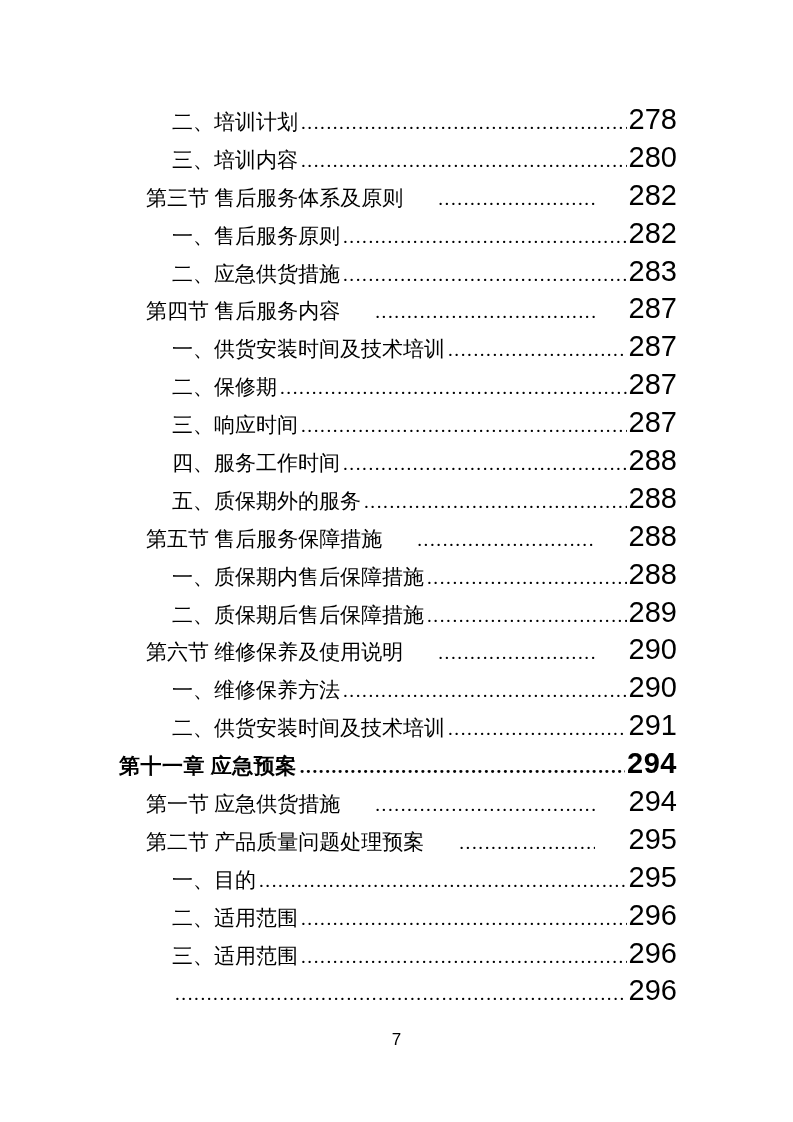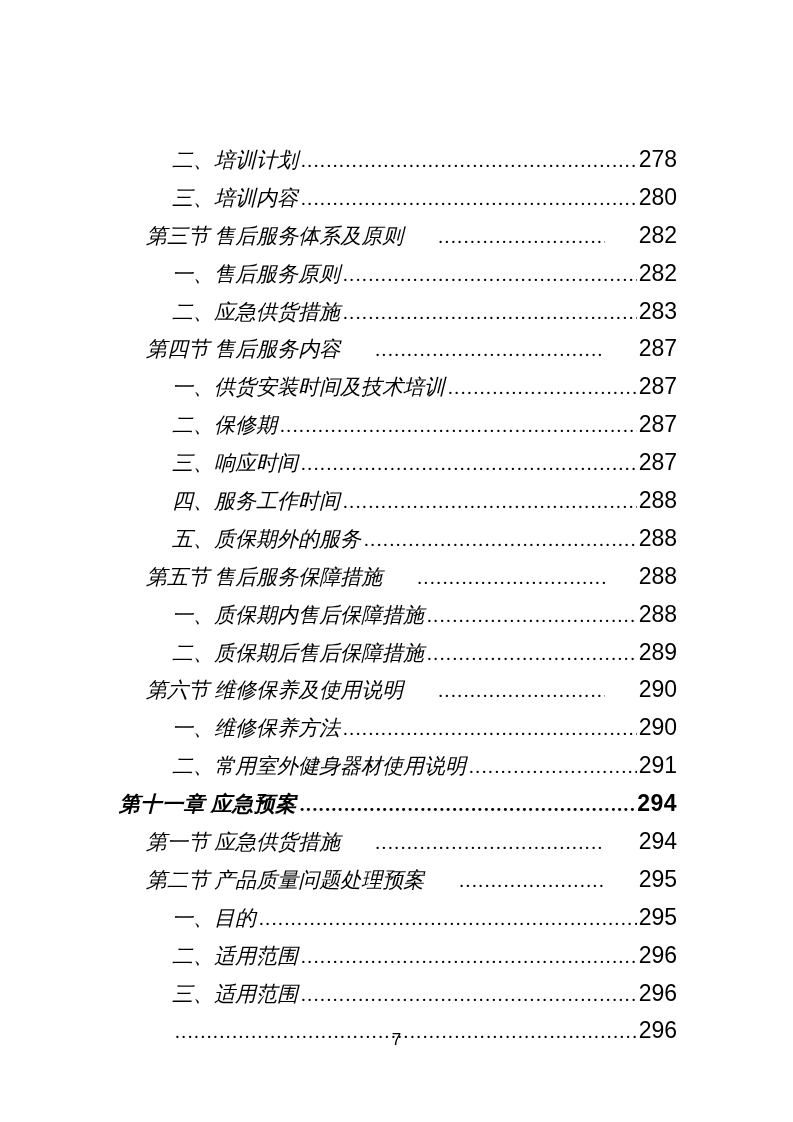--- a/index.html
+++ b/index.html
@@ -32,42 +32,40 @@
   }
   .toc-row.lvl1 {
     font-weight: 700;
     letter-spacing: 0.5px;
   }
   .toc-row.lvl2 { padding-left: 27px; gap: 32px; }
   .toc-row.lvl3 { padding-left: 53px; }
   .toc-label {
     flex: none;
     white-space: nowrap;
-    font-style: italic;
   }
   .toc-dots {
     flex: 1 1 auto;
     min-width: 0;
     overflow: hidden;
     white-space: nowrap;
     margin-left: 3px;
     margin-right: 2px;
     font-size: 19px;
     letter-spacing: 1.6px;
   }
   .toc-dots::after {
     content: "...........................................................................................................................................................................";
   }
   .toc-page {
     flex: none;
     font-family: "Liberation Sans", sans-serif;
-    font-size: 23px;
+    font-size: 29px;
     text-align: right;
     min-width: 37px;
-    margin-top: 40px;
   }
   .footer {
     position: absolute;
     top: 1028px;
     left: 0;
     right: 0;
     text-align: center;
     font-family: "Liberation Sans", sans-serif;
     font-size: 17px;
     line-height: 24px;
@@ -153,21 +151,21 @@
         <span class="toc-label">第六节 维修保养及使用说明</span>
         <span class="toc-dots"></span>
         <span class="toc-page">290</span>
       </div>
       <div class="toc-row lvl3">
         <span class="toc-label">一、维修保养方法</span>
         <span class="toc-dots"></span>
         <span class="toc-page">290</span>
       </div>
       <div class="toc-row lvl3">
-        <span class="toc-label">二、常用室外健身器材使用说明</span>
+        <span class="toc-label">二、供货安装时间及技术培训</span>
         <span class="toc-dots"></span>
         <span class="toc-page">291</span>
       </div>
       <div class="toc-row lvl1">
         <span class="toc-label">第十一章 应急预案</span>
         <span class="toc-dots"></span>
         <span class="toc-page">294</span>
       </div>
       <div class="toc-row lvl2">
         <span class="toc-label">第一节 应急供货措施</span>

